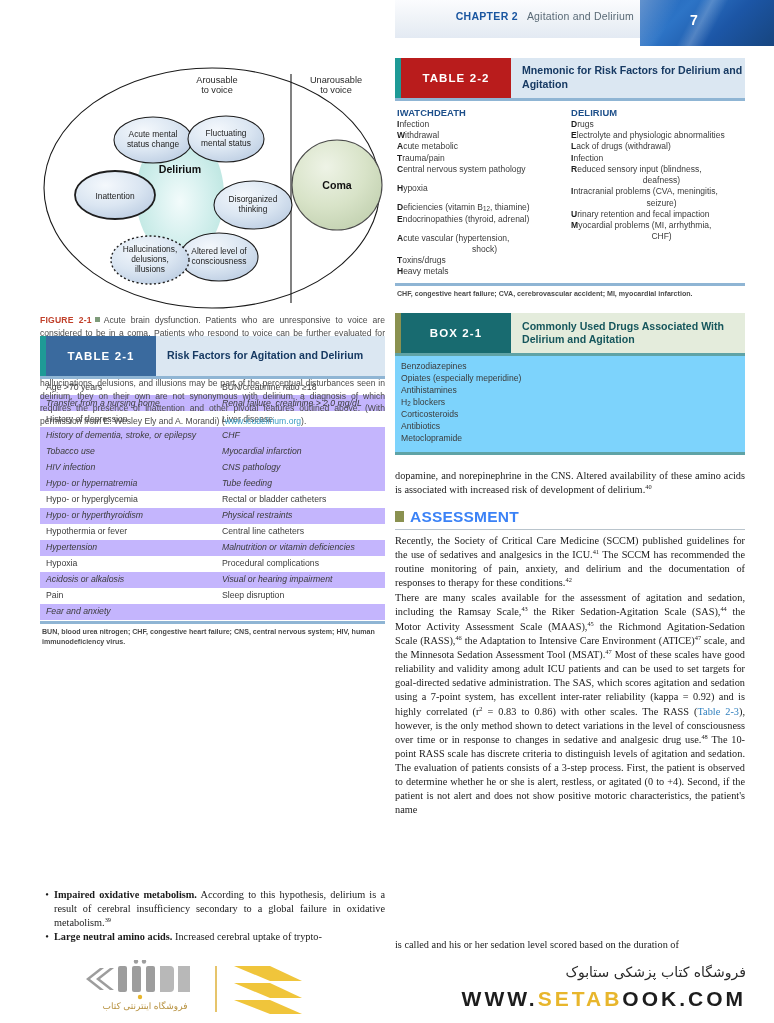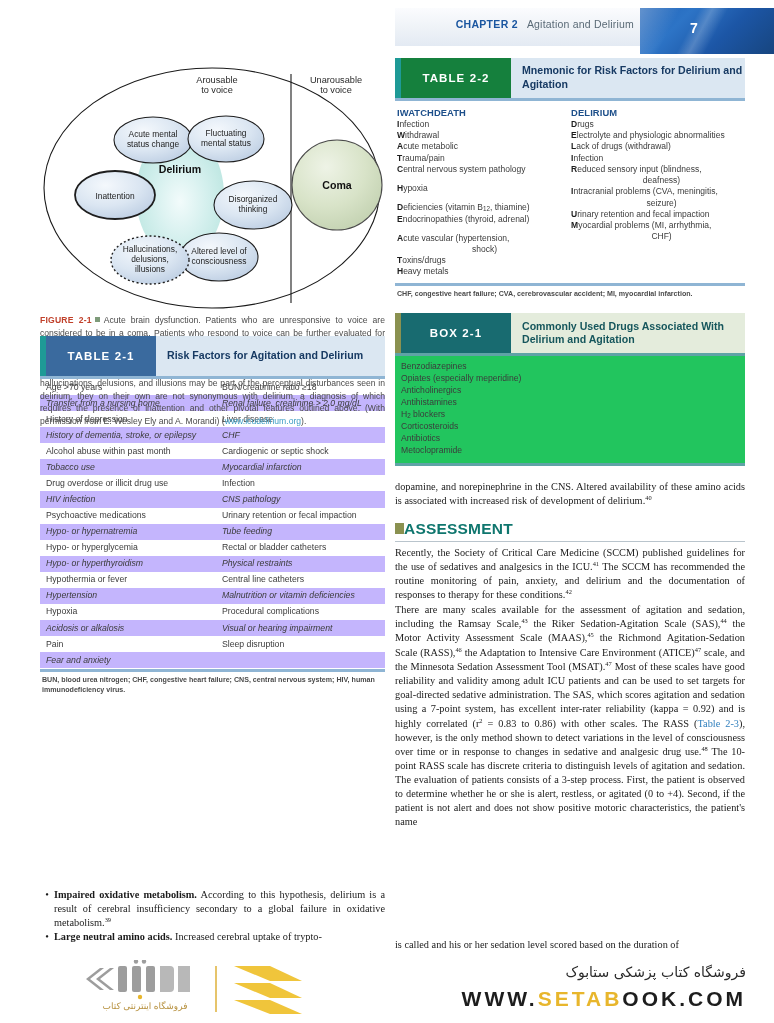--- a/index.html
+++ b/index.html
@@ -10,21 +10,21 @@
     overflow: hidden;
   }
   #page {
     position: relative;
     width: 774px; height: 1023px;
     background: #ffffff;
   }
 
   
   .runhead {
-    position: absolute; top: 8px; left: 395px; width: 379px; height: 44px;
+    position: absolute; top: 0; left: 395px; width: 379px; height: 44px;
   }
   .runhead-strip {
     position: absolute; top: 0; left: 0; right: 0; height: 38px;
     background: linear-gradient(to bottom,#fbfcfe 0%, #eef2f7 55%, #e3eaf3 100%);
   }
   .runhead-text {
     position: absolute; top: 10px; right: 140px;
     font-size: 10.5px; color: #5a6a76; white-space: nowrap;
   }
   .runhead-ch {
@@ -86,21 +86,21 @@
   table.data td.c2 { width: 49%; }
   table.data tr.alt td { background: #c4b5fd; font-style: italic; }
 
   .foot-note {
     font-size: 7.1px; color: #4a4a4a; line-height: 1.38;
     margin-top: 4px; padding-left: 2px; font-weight: bold;
   }
 
   
   .tbl2-accent { background: #1e9a96; }
-  .tbl2-tag { background: #15803d; }
+  .tbl2-tag { background: #b91c1c; }
   .tbl2-title { background: #dbe7f2; }
   .mnem-wrap { display: flex; padding: 6px 2px 4px 2px; gap: 8px; }
   .mnem-col { flex: 1; }
   .mnem-head {
     font-size: 9.4px; font-weight: bold; color: #1d4f8a; margin-bottom: 1px;
     letter-spacing: .1px;
   }
   .mnem-item {
     font-size: 8.5px; color: #3b3b3b; line-height: 1.32; padding-left: 0;
   }
@@ -115,35 +115,35 @@
     flex: 0 0 110px; background: #186b70; color: #ffffff;
     font-weight: bold; font-size: 11.5px; letter-spacing: 1.1px;
     display: flex; align-items: center; justify-content: center;
   }
   .box-title {
     flex: 1; background: #e4ecdc; color: #16565c;
     font-weight: bold; font-size: 10.6px; line-height: 1.3;
     display: flex; align-items: center; padding-left: 11px;
   }
   .box-rule { height: 3px; background: #5fa3a6; }
-  .box-body { background: #22c55e; padding: 5px 0 7px 6px; }
+  .box-body { background: #7dd3fc; padding: 5px 0 7px 6px; }
   .box-item { font-size: 8.6px; color: #3b3b3b; line-height: 1.38; }
 
   
   .bodytext {
     font-family: "Liberation Serif", serif;
     font-size: 10.3px; line-height: 1.36; color: #1a1a1a;
     text-align: justify; margin-top: 8px;
   }
   .sup { font-size: 6.4px; vertical-align: super; }
   .xref { color: #2f7fbd; }
 
   h2.sec {
-    display: flex; align-items: center; 
-    color: #0f766e; font-size: 15.5px; font-weight: bold;
+    display: flex; align-items: center; gap: 6px;
+    color: #3b82f6; font-size: 15.5px; font-weight: bold;
     letter-spacing: .2px; margin: 11px 0 3px 0;
     font-family: "Liberation Sans", sans-serif;
   }
   h2.sec .secsq { width: 9px; height: 11px; background: #8a9150; display:inline-block; }
   .sec-rule { height: 1px; background: #b9c4cc; margin-bottom: 4px; }
 
   
   .bullets {
     position: absolute; left: 40px; top: 888px; width: 345px;
     font-family: "Liberation Serif", serif;
@@ -281,39 +281,27 @@
               <td class="c2">Renal failure, creatinine &gt; 2.0 mg/dL</td>
             </tr>
             <tr>
               <td>History of depression</td>
               <td class="c2">Liver disease</td>
             </tr>
             <tr class="alt">
               <td>History of dementia, stroke, or epilepsy</td>
               <td class="c2">CHF</td>
             </tr>
-            <tr>
-              <td>Alcohol abuse within past month</td>
-              <td class="c2">Cardiogenic or septic shock</td>
-            </tr>
             <tr class="alt">
               <td>Tobacco use</td>
               <td class="c2">Myocardial infarction</td>
             </tr>
-            <tr>
-              <td>Drug overdose or illicit drug use</td>
-              <td class="c2">Infection</td>
-            </tr>
             <tr class="alt">
               <td>HIV infection</td>
               <td class="c2">CNS pathology</td>
-            </tr>
-            <tr>
-              <td>Psychoactive medications</td>
-              <td class="c2">Urinary retention or fecal impaction</td>
             </tr>
             <tr class="alt">
               <td>Hypo- or hypernatremia</td>
               <td class="c2">Tube feeding</td>
             </tr>
             <tr>
               <td>Hypo- or hyperglycemia</td>
               <td class="c2">Rectal or bladder catheters</td>
             </tr>
             <tr class="alt">
@@ -421,21 +409,20 @@
       <div class="tbl-head">
         <div class="box-accent"></div>
         <div class="box-tag">BOX 2-1</div>
         <div class="box-title">Commonly Used Drugs Associated With Delirium and Agitation</div>
       </div>
       <div class="box-rule"></div>
       <div class="box-body">
         <div id="boxItems">
             <div class="box-item">Benzodiazepines</div>
             <div class="box-item">Opiates (especially meperidine)</div>
-            <div class="box-item">Anticholinergics</div>
             <div class="box-item">Antihistamines</div>
             <div class="box-item">H<span class="sub">2</span> blockers</div>
             <div class="box-item">Corticosteroids</div>
             <div class="box-item">Antibiotics</div>
             <div class="box-item">Metoclopramide</div>
           </div>
       </div>
       <div class="box-rule"></div>
     </div>
 

